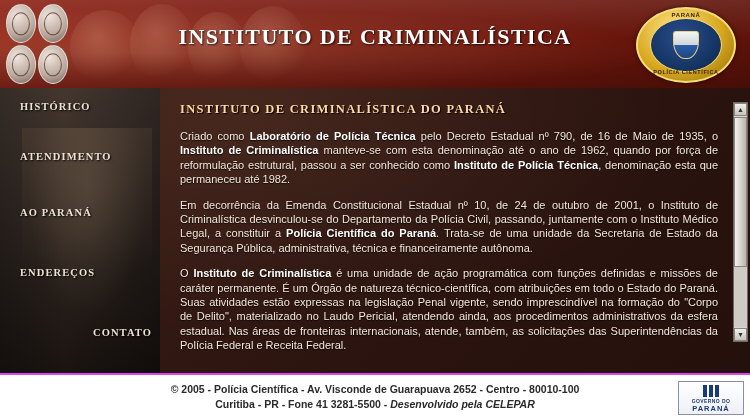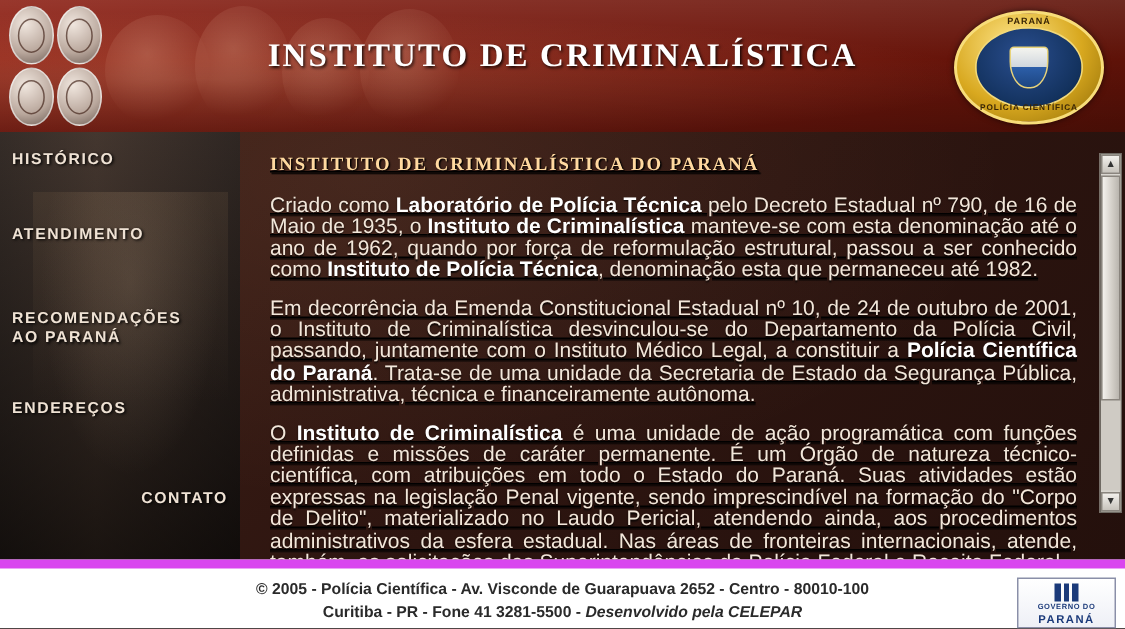--- a/index.html
+++ b/index.html
@@ -109,57 +109,57 @@
   }
   #sidebar-photo:after {
     content:""; position:absolute; left:22px; top:40px; width:130px; height:200px;
     background:
       radial-gradient(ellipse at 50% 30%, rgba(200,170,140,0.18), rgba(0,0,0,0) 65%),
       linear-gradient(180deg, rgba(120,95,70,0.20), rgba(0,0,0,0) 70%);
   }
   #nav { position:absolute; left:0; top:0; width:160px; }
   .nav-item {
     position:relative;
-    padding:0 8px 0 8px;
+    padding:0 8px 0 20px;
     color:#efe2d4;
     font-size:10.5px; font-weight:bold; letter-spacing:1.1px;
     text-shadow:1px 1px 2px #000;
     cursor:pointer;
     line-height:13px;
+    font-family:Liberation Serif, serif;
   }
   .nav-item .lbl { display:block; }
   .nav-item .lbl2 { display:block; }
 
   
   #content {
     position:absolute; left:160px; top:88px; width:590px; height:285px;
     background:#2a1510;
     overflow:hidden;
   }
   #content-bg {
     position:absolute; inset:0;
     background:
       radial-gradient(ellipse at 15% 10%, rgba(255,200,160,0.08), rgba(0,0,0,0) 60%),
       linear-gradient(135deg,#3a1c14 0%, #2d1510 45%, #24100c 100%);
   }
   #content-inner {
     position:absolute; left:0; top:0; right:0; bottom:0;
     padding:14px 32px 8px 20px;
-    text-decoration:underline;
   }
   #content-title {
     color:#ffd9a0;
     font-family:"Liberation Serif", serif;
     font-size:12.5px; font-weight:bold; letter-spacing:1.3px;
     margin:0 0 12px 0;
     text-shadow:1px 1px 1px #000;
   }
   .para {
     color:#f3e7da;
-    font-size:14px; line-height:14.4px;
+    font-size:11px; line-height:14.4px;
     text-align:justify;
     margin:0 0 11px 0;
     text-shadow:0 1px 1px rgba(0,0,0,0.8);
   }
   .para b { color:#ffffff; }
 
   
   #scrollbar {
     position:absolute; right:2px; top:14px; width:15px; height:240px;
     background:#d9d6d0; border:1px solid #6f6a63;
@@ -177,21 +177,21 @@
   #scrollbar .thumb {
     position:absolute; left:0; top:0; width:13px; height:150px;
     background:linear-gradient(90deg,#f4f2ee,#d2cec7 60%,#b9b5ae);
     border:1px solid #8a857e;
   }
 
   
   #footer {
     position:absolute; left:0; top:373px; width:750px; height:46px;
     background:#ffffff;
-    border-top:6px solid #d946ef;
+    border-top:2px solid #d946ef;
   }
   #footer-text {
     position:absolute; left:0; top:7px; width:750px; text-align:center;
     color:#2a2a2a; font-size:10.5px; font-weight:bold; line-height:15px;
   }
   #footer-text .l2 { font-weight:bold; }
   #footer-text .ital { font-style:italic; font-weight:bold; }
   #gov-logo {
     position:absolute; right:6px; top:6px; width:66px; height:34px;
     border:1px solid #8a8fa8;
@@ -242,21 +242,20 @@
   <div id="sidebar">
     <div id="sidebar-photo"></div>
     <div id="nav">
         <div class="nav-item" style="position: absolute; left: 0px; top: 12px; width: 160px;">
           <span class="lbl">HISTÓRICO</span>
         </div>
         <div class="nav-item" style="position: absolute; left: 0px; top: 62px; width: 160px;">
           <span class="lbl">ATENDIMENTO</span>
         </div>
         <div class="nav-item" style="position: absolute; left: 0px; top: 118px; width: 160px;">
-          <span class="lbl">RECOMENDAÇÕES</span>
           <span class="lbl2">AO PARANÁ</span>
         </div>
         <div class="nav-item" style="position: absolute; left: 0px; top: 178px; width: 160px;">
           <span class="lbl">ENDEREÇOS</span>
         </div>
         <div class="nav-item" style="position: absolute; left: 0px; top: 238px; width: 160px; text-align: right;">
           <span class="lbl">CONTATO</span>
         </div>
       </div>
   </div>

